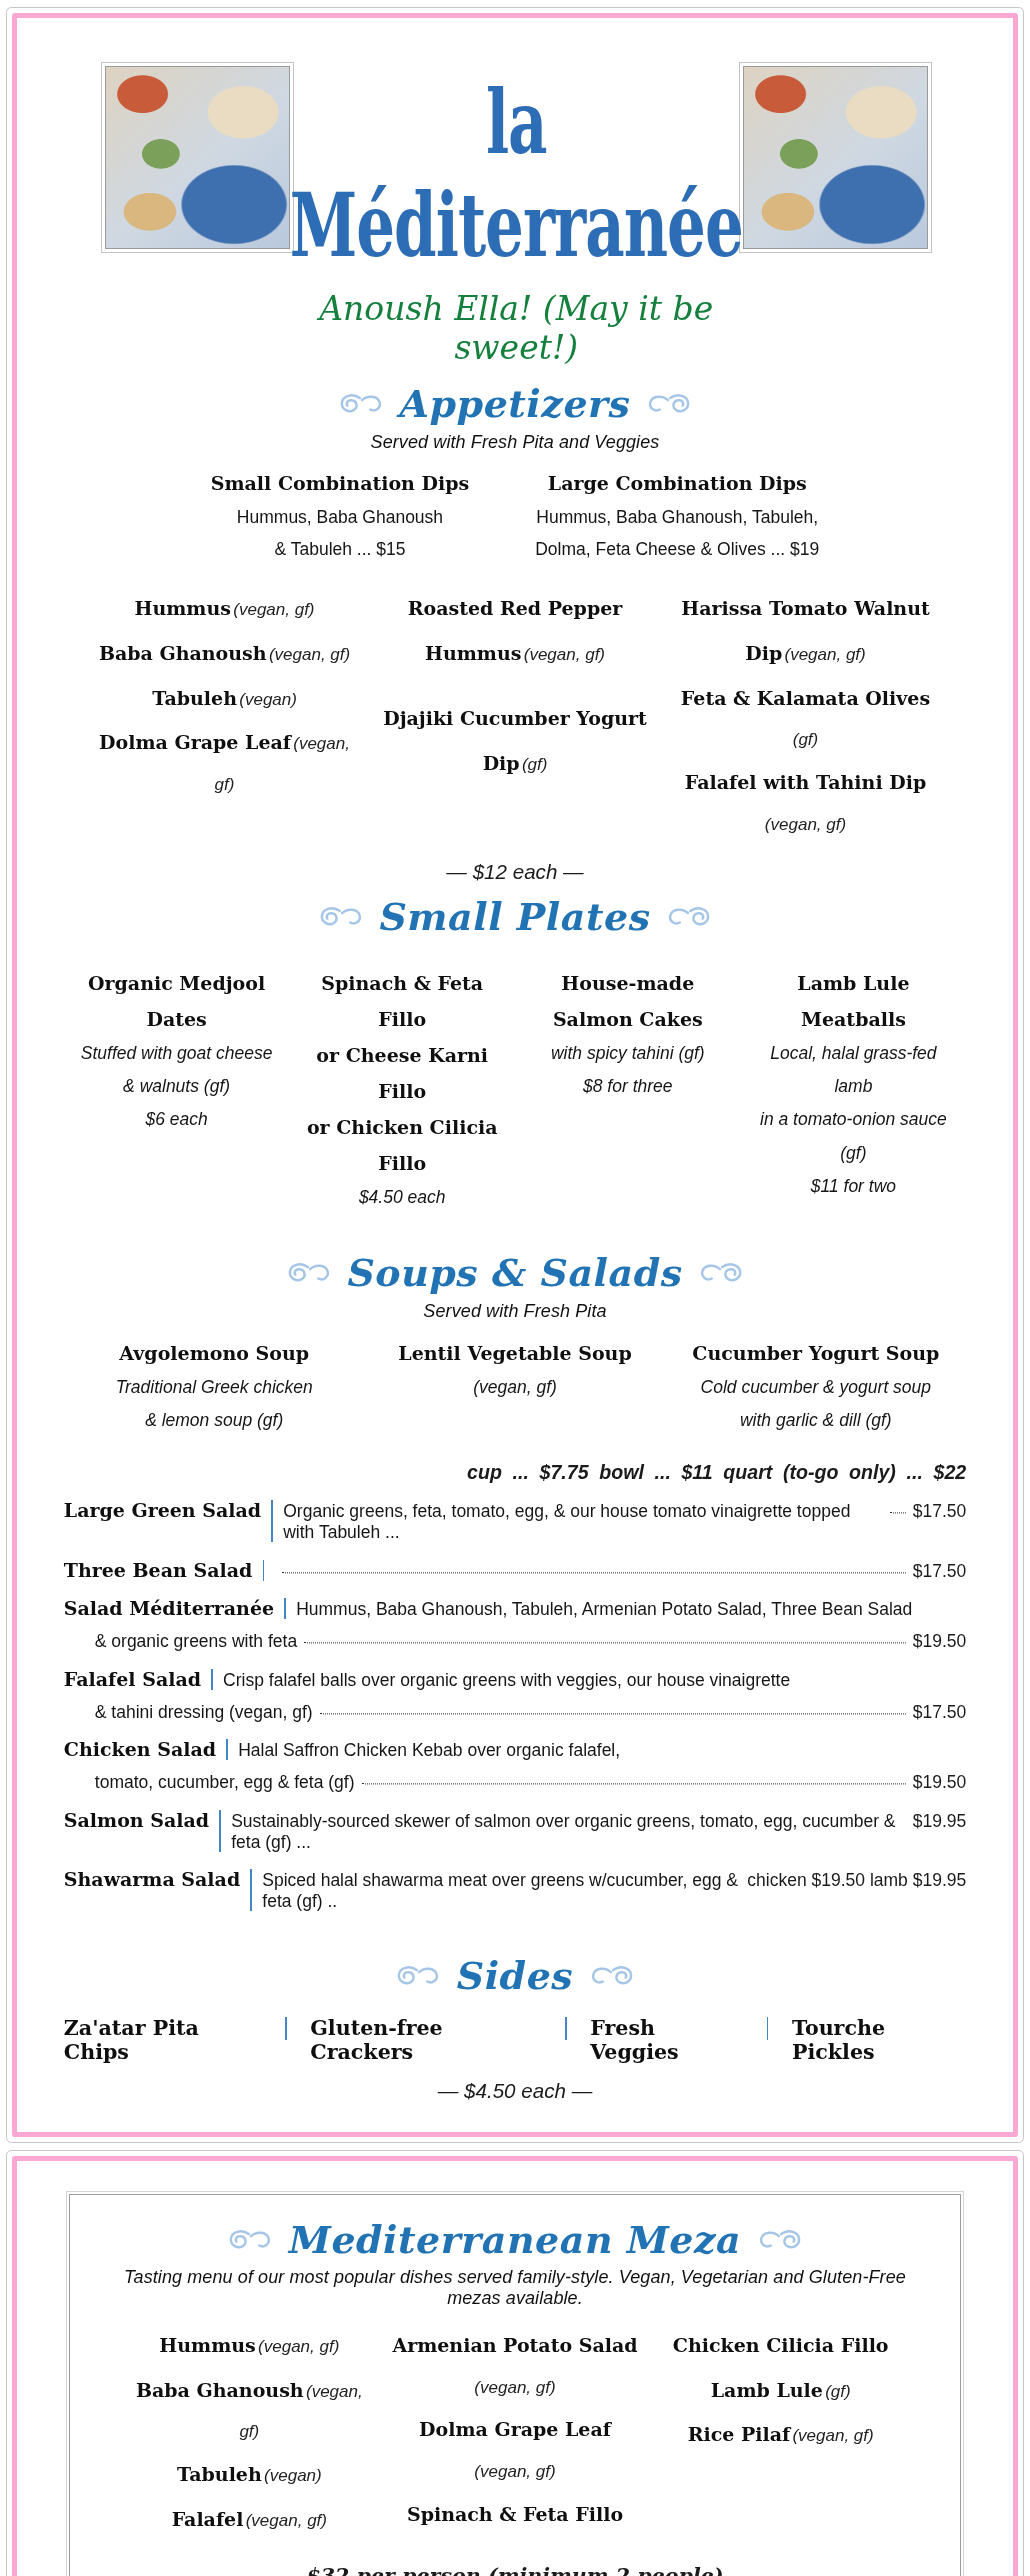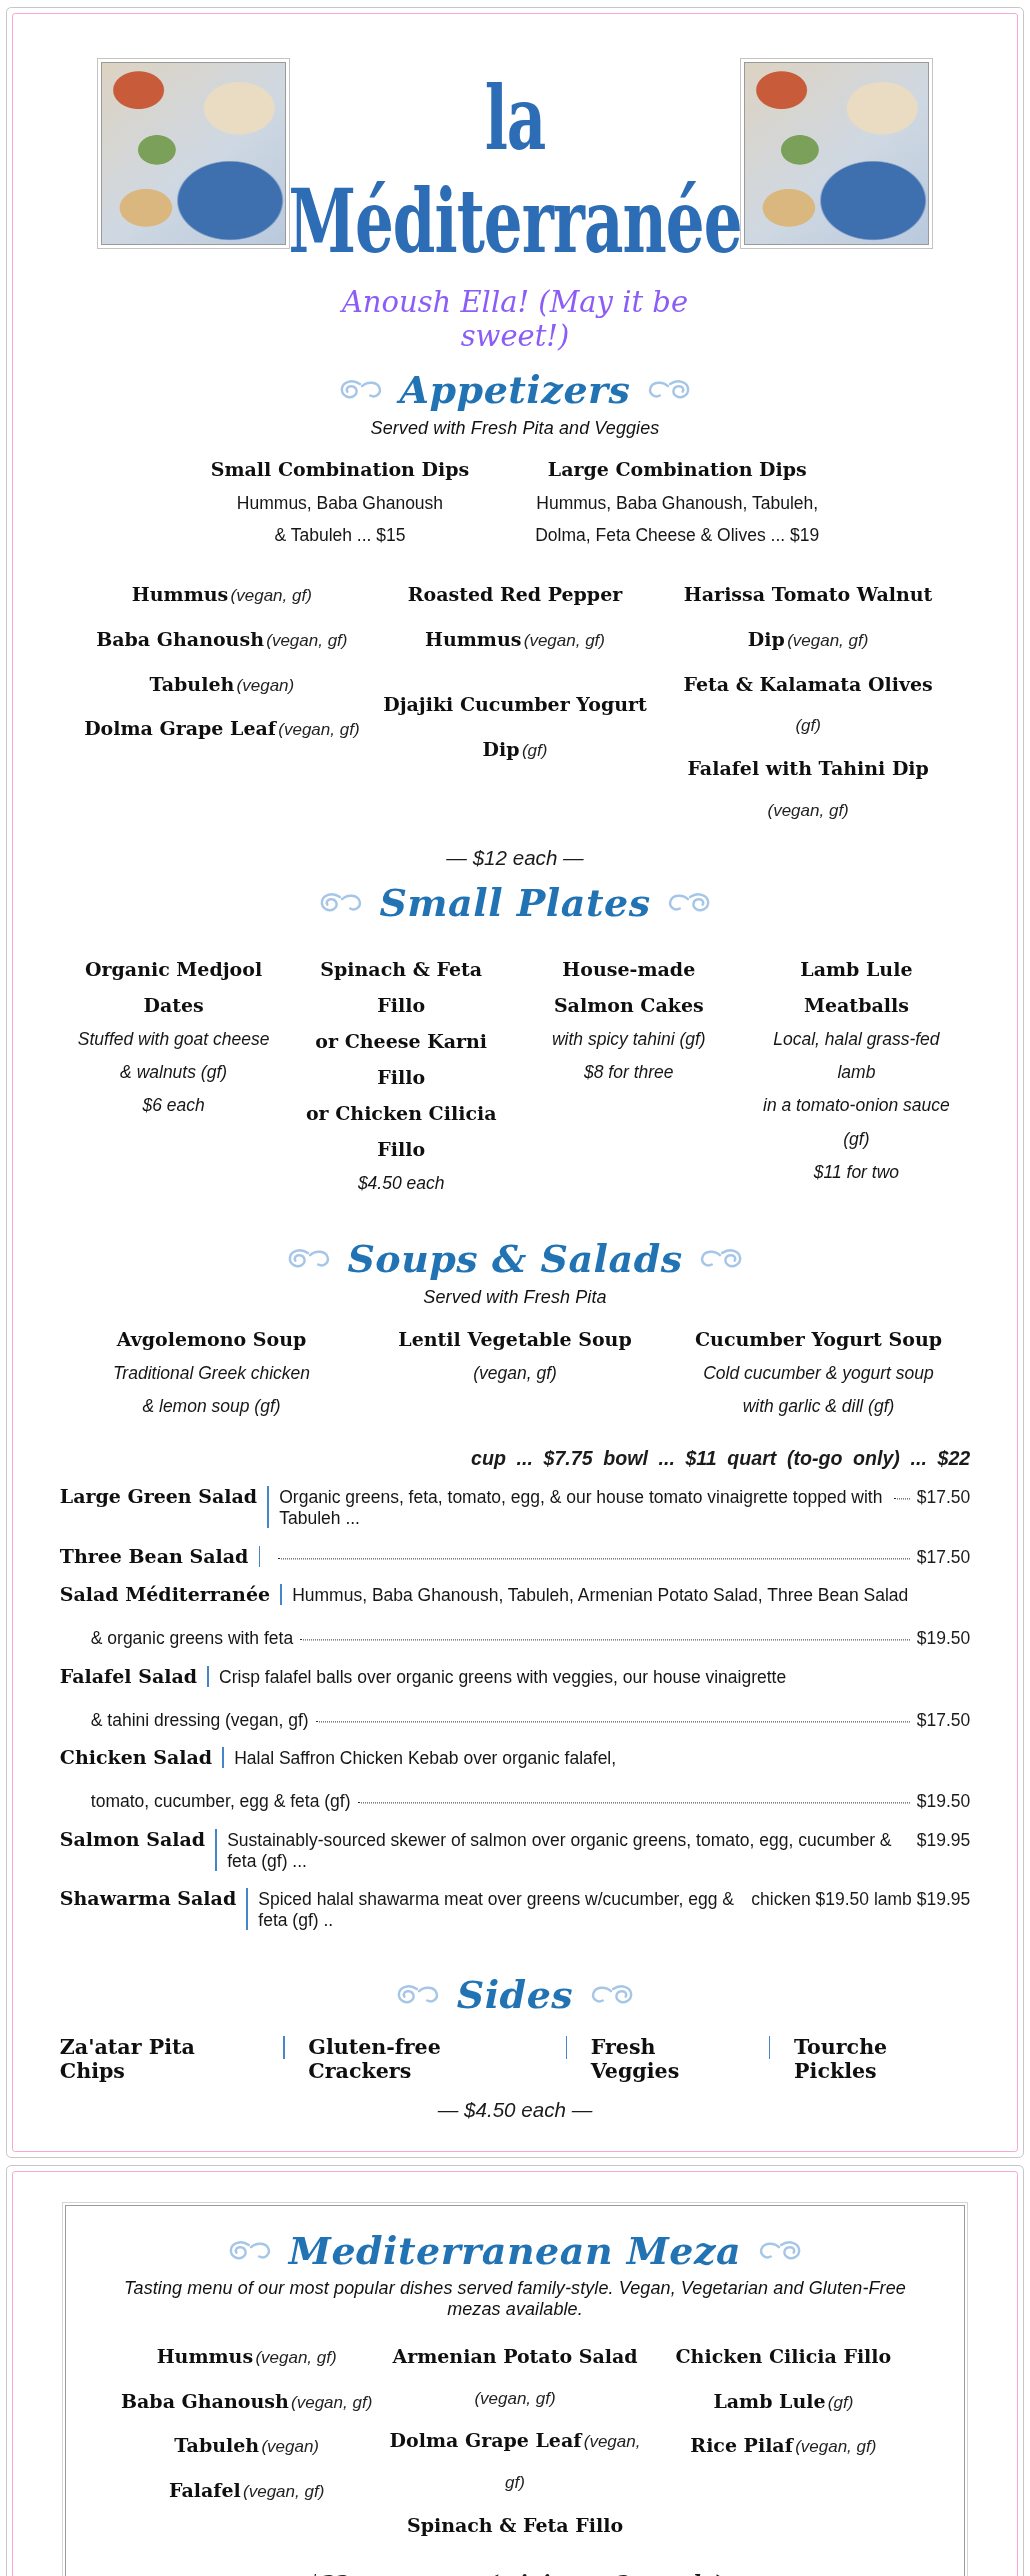--- a/index.html
+++ b/index.html
@@ -1,39 +1,39 @@
 <!DOCTYPE html>
 <html style="font-size:8.2px"><head>
 <meta charset="utf-8">
 <style>
   html,body{margin:0;padding:0;background:#ffffff;}
   .sheet{width:1030px;min-height:4070px;margin:0 auto;background:#fff;box-sizing:border-box;padding:7.2px 6.2px;
          font-family:"Liberation Sans",sans-serif;color:#1b1b1b;}
   
   .frame{border:1px solid #c6c6c6;border-radius:5.2px;padding:4.6px;margin:0 0 7.2px 0;}
-  .frame-in{border:1px solid #f9a8d4;border-radius:3.1px;padding:17.5px 47px 26px;}
+  .frame-in{border:5px solid #f9a8d4;border-radius:3.1px;padding:17.5px 47px 26px;}
   
   .sec-h{display:flex;align-items:center;justify-content:center;gap:13.4px;margin:9.3px 0 3.1px;}
   .sec-h .t{font-family:"DejaVu Serif",serif;font-style:italic;font-weight:bold;
             font-size:38px;color:#2173b4;letter-spacing:0.5px;}
   .swirl{width:49px;height:25px;color:#a6c6e8;flex:0 0 auto;}
   .swirl.r{transform:scaleX(-1);}
   .subtitle{text-align:center;font-style:italic;font-size:18px;color:#111;margin:5.2px 0 13.4px;letter-spacing:0.1px;}
   
   .nm{font-family:"DejaVu Serif",serif;font-weight:bold;font-size:19px;color:#0f0f0f;}
   .tags{font-style:italic;font-weight:normal;font-family:"Liberation Sans",sans-serif;font-size:17px;color:#222;}
   .ds{font-size:17.5px;color:#161616;}
   .it{font-style:italic;}
   
   .mrow{display:flex;align-items:baseline;margin:15.5px 0 0;}
   .mrow .rname{white-space:nowrap;}
   .bar{width:1.5px;background:#4586c8;align-self:stretch;margin:1px 10.3px;flex:0 0 auto;}
   .dots{flex:1 1 15.5px;border-bottom:1.5px dotted #2c2c2c;margin:0 7.2px;transform:translateY(-3.6px);min-width:15.5px;}
   .rprice{white-space:nowrap;font-size:17.5px;}
-  .l2{padding-left:31px;margin-top:22px;}
+  .l2{padding-left:31px;margin-top:11px;}
   
   .cards{display:flex;justify-content:center;align-items:flex-start;}
   .card{text-align:center;line-height:1.9;}
   .cards.sp .card{flex:1 1 0;padding:0 10.3px;}
   .combo-wrap{display:flex;justify-content:center;gap:66px;margin:13.4px 0 20.6px;}
   .combo{text-align:center;line-height:1.85;}
   .cols{display:flex;justify-content:space-between;padding:0 15.5px;}
   .col{flex:1 1 0;text-align:center;line-height:2.35;padding:0 8.2px;}
   .center-note{text-align:center;font-style:italic;font-size:20.6px;margin:15.5px 0 3.1px;}
   .sides-line{display:flex;justify-content:center;align-items:center;gap:13.4px;margin:17.5px 0 7.2px;}
@@ -47,21 +47,21 @@
     background:
       radial-gradient(62px 46px at 20% 15%, #c75b3a 0 40%, transparent 42%),
       radial-gradient(77px 57px at 75% 25%, #e9dcc3 0 45%, transparent 47%),
       radial-gradient(46px 36px at 30% 48%, #7aa05a 0 40%, transparent 42%),
       radial-gradient(103px 77px at 70% 76%, #3e6fae 0 50%, transparent 52%),
       radial-gradient(57px 41px at 24% 80%, #d9b77e 0 45%, transparent 47%),
       linear-gradient(140deg,#ddd3c2,#cfd8e2 55%,#b9c9dd);}
   .brand{flex:1 1 auto;text-align:center;padding-top:36px;}
   .logo{font-family:"DejaVu Serif",serif;color:#2d6db5;font-size:61px;font-weight:bold;
         transform:scaleY(1.45);transform-origin:center;display:inline-block;letter-spacing:-1px;margin-bottom:24px;}
-  .tagline{font-family:"DejaVu Serif",serif;font-style:italic;color:#8b5cf6;font-size:29px;margin-top:20.6px;}
+  .tagline{font-family:"DejaVu Serif",serif;font-style:italic;color:#15803d;font-size:33px;margin-top:20.6px;}
   
   .soup-price{text-align:right;font-weight:bold;font-size:19.6px;margin:23px 0 5.2px;word-spacing:5.2px;font-style:italic;}
   .meza-price{text-align:center;font-family:"DejaVu Serif",serif;font-weight:bold;font-style:italic;font-size:20.6px;margin-top:23px;}
 </style>
 </head>
 <body>
 
 <svg width="0" height="0" style="position:absolute" aria-hidden="true">
   <defs>
     <g id="curl">

